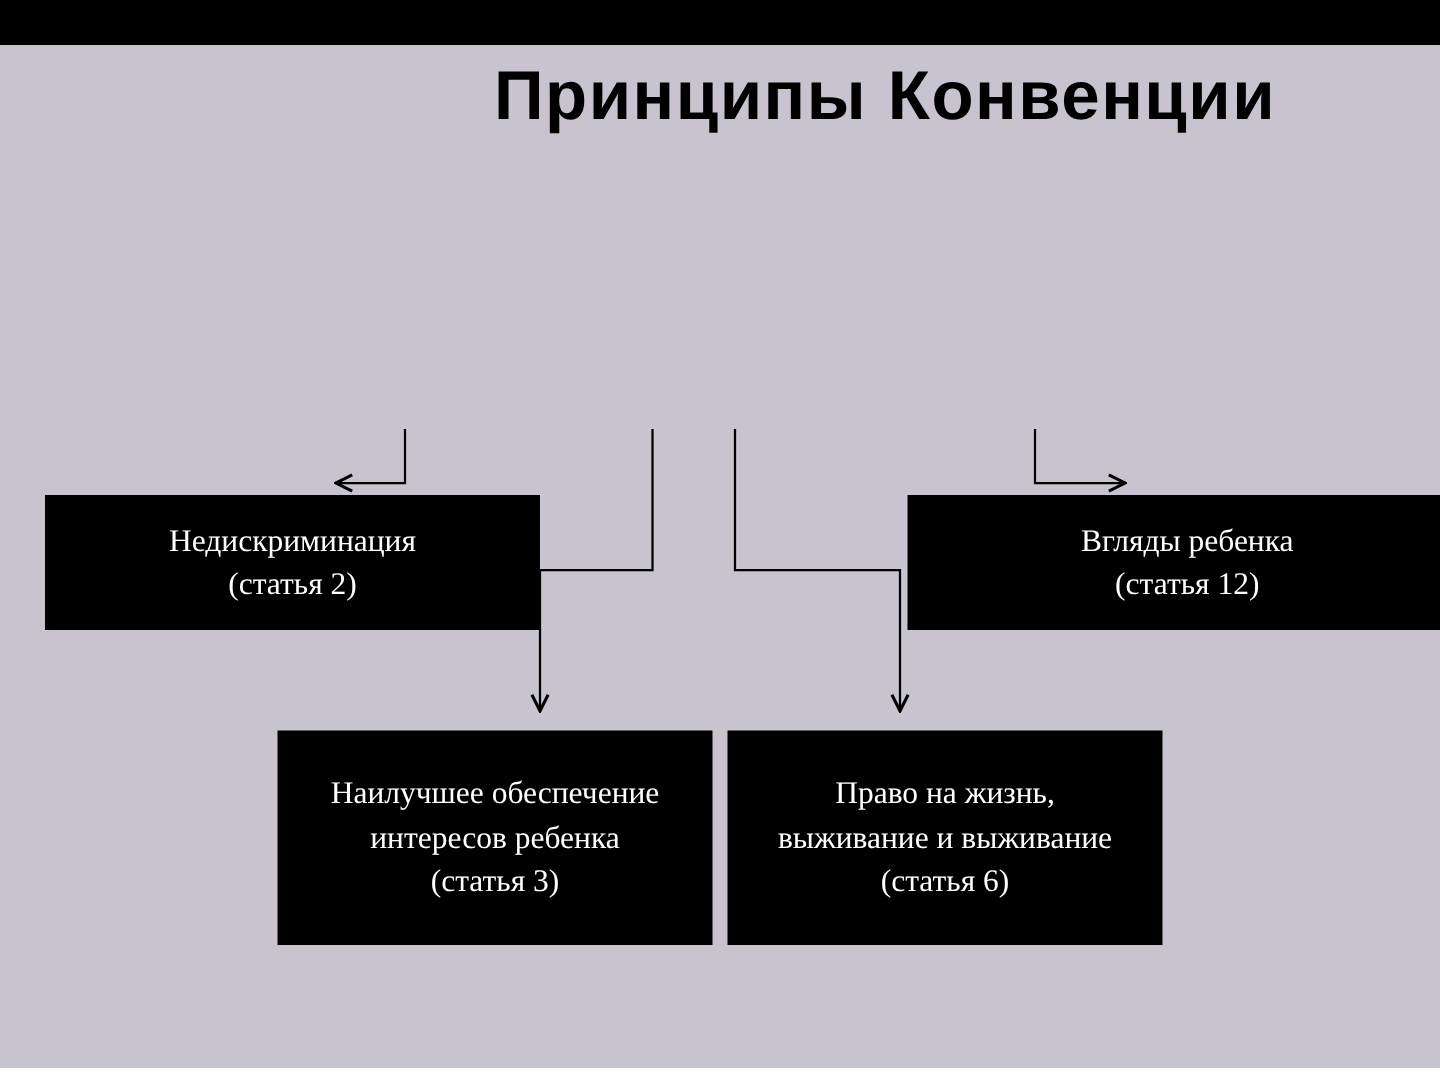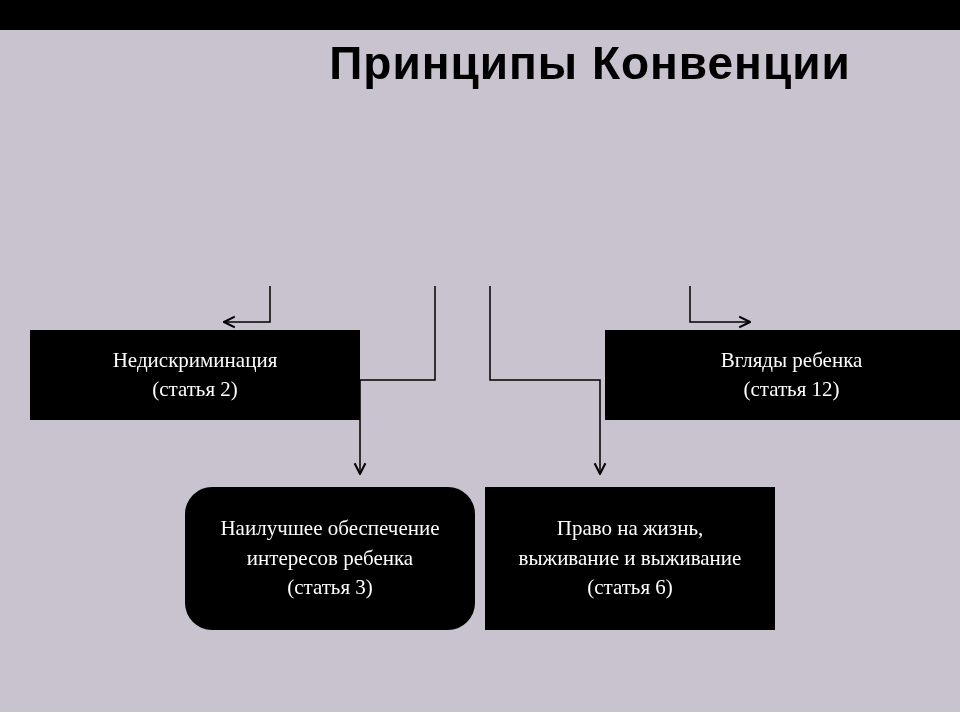--- a/index.html
+++ b/index.html
@@ -31,21 +31,21 @@
     position: absolute;
     background: var(--box_bg, #000000);
     color: var(--box_text, #ffffff);
     display: flex; flex-direction: column;
     align-items: center; justify-content: center;
     text-align: center;
   }
   .root { left: 105px; top: 210px; width: 773px; height: 76px; font-size: 34px; }
   .b1 { left: 30px;  top: 330px; width: 330px; height: 90px;  font-size: 21px; line-height: 1.4; }
   .b2 { left: 605px; top: 330px; width: 373px; height: 90px;  font-size: 21px; line-height: 1.4; }
-  .b3 { left: 185px; top: 487px; width: 290px; height: 143px; font-size: 21px; line-height: 1.4; border-radius: 27px; }
+  .b3 { left: 185px; top: 487px; width: 290px; height: 143px; font-size: 21px; line-height: 1.4; }
   .b4 { left: 485px; top: 487px; width: 290px; height: 143px; font-size: 21px; line-height: 1.4; }
   .connectors {
     position: absolute; left: 0; top: 0; width: 960px; height: 720px;
     pointer-events: none;
   }
   .connectors polyline {
     fill: none;
     stroke: var(--connector, #000000);
     stroke-width: 1.5;
   }

